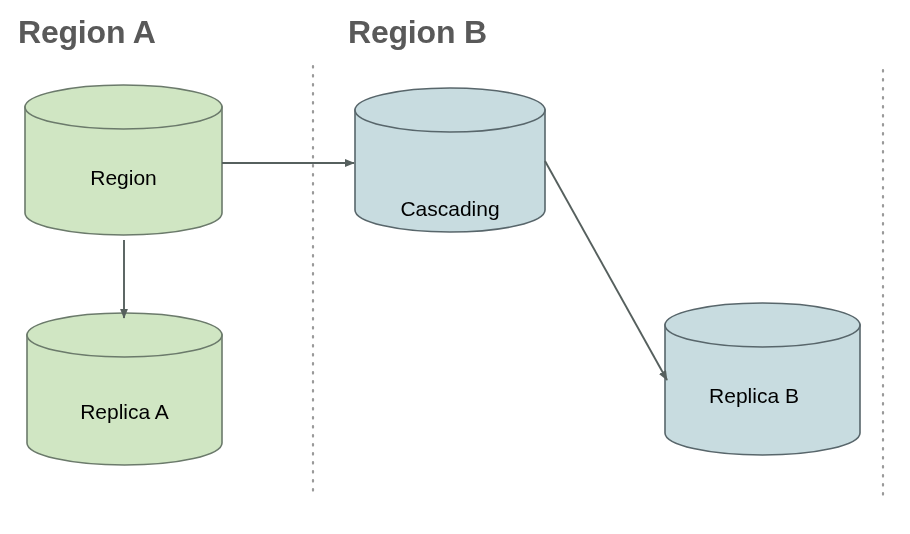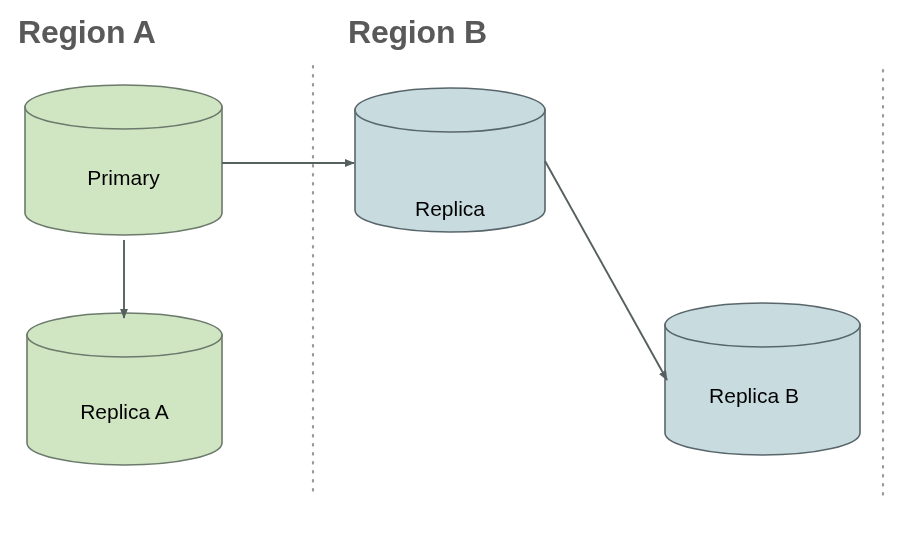--- a/index.html
+++ b/index.html
@@ -84,21 +84,21 @@
 
   <line x1="124" y1="240" x2="124" y2="318" stroke="#56605e" stroke-width="1.9" marker-end="url(#arrowhead)"></line>
 
   <line x1="545" y1="161" x2="667" y2="380" stroke="#56605e" stroke-width="1.9" marker-end="url(#arrowhead)"></line>
 </svg>
 
 <div class="region-label" id="region-a-label">Region A</div>
 
 <div class="region-label" id="region-b-label">Region B</div>
 
-<div class="node-label" style="left:25px; top:164px; width:197px;">Primary</div>
+<div class="node-label" style="left:25px; top:164px; width:197px;">Region</div>
 
 <div class="node-label" style="left:27px; top:398px; width:195px;">Replica A</div>
 
 <div class="node-label" style="left:355px; top:141px; width:190px;">
-  <div>Replica</div>
+  <div>Cascading</div>
 </div>
 
 <div class="node-label" style="left:665px; top:382px; width:178px;">Replica B</div>
 
 </body></html>

